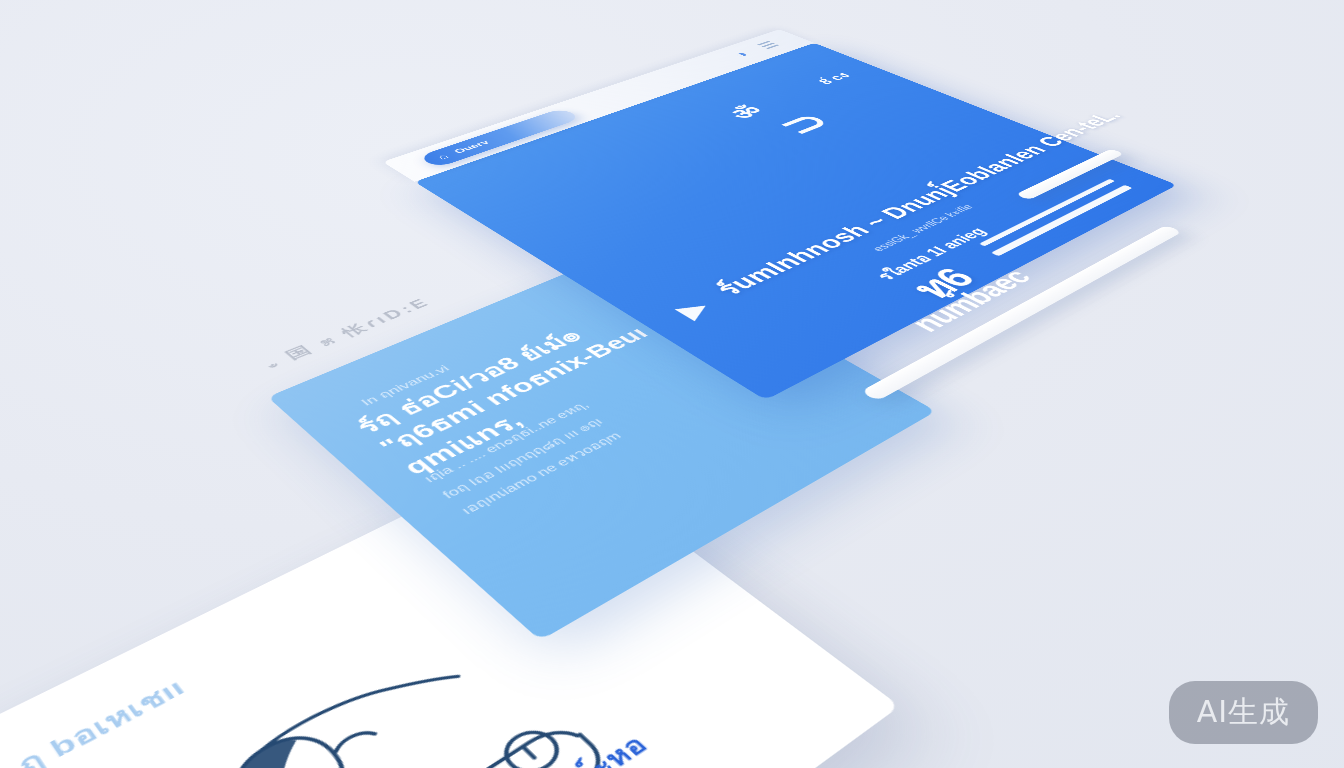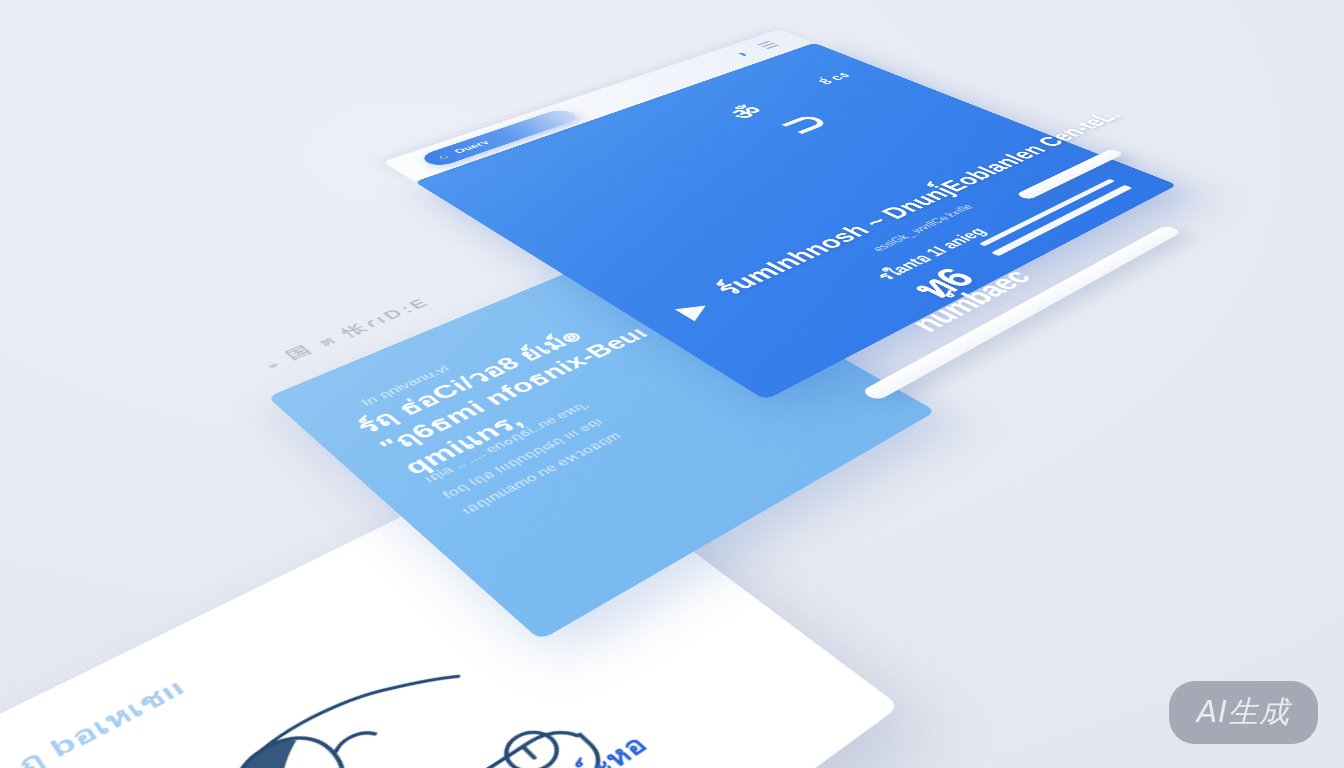--- a/index.html
+++ b/index.html
@@ -189,21 +189,20 @@
   
   .watermark {
     position:absolute; right:26px; bottom:24px;
     background:rgba(140,146,158,.72);
     border-radius:26px;
     padding:11px 28px;
     color:#e9ebef; font-size:30px; font-weight:400;
     letter-spacing:1px;
     font-family:"DejaVu Sans", sans-serif;
     user-select:none;
-    font-style:italic;
   }
 </style>
 </head>
 <body>
 
 <div class="stage">
   <div class="deck">
 
     <div class="panel panel-white">
 

